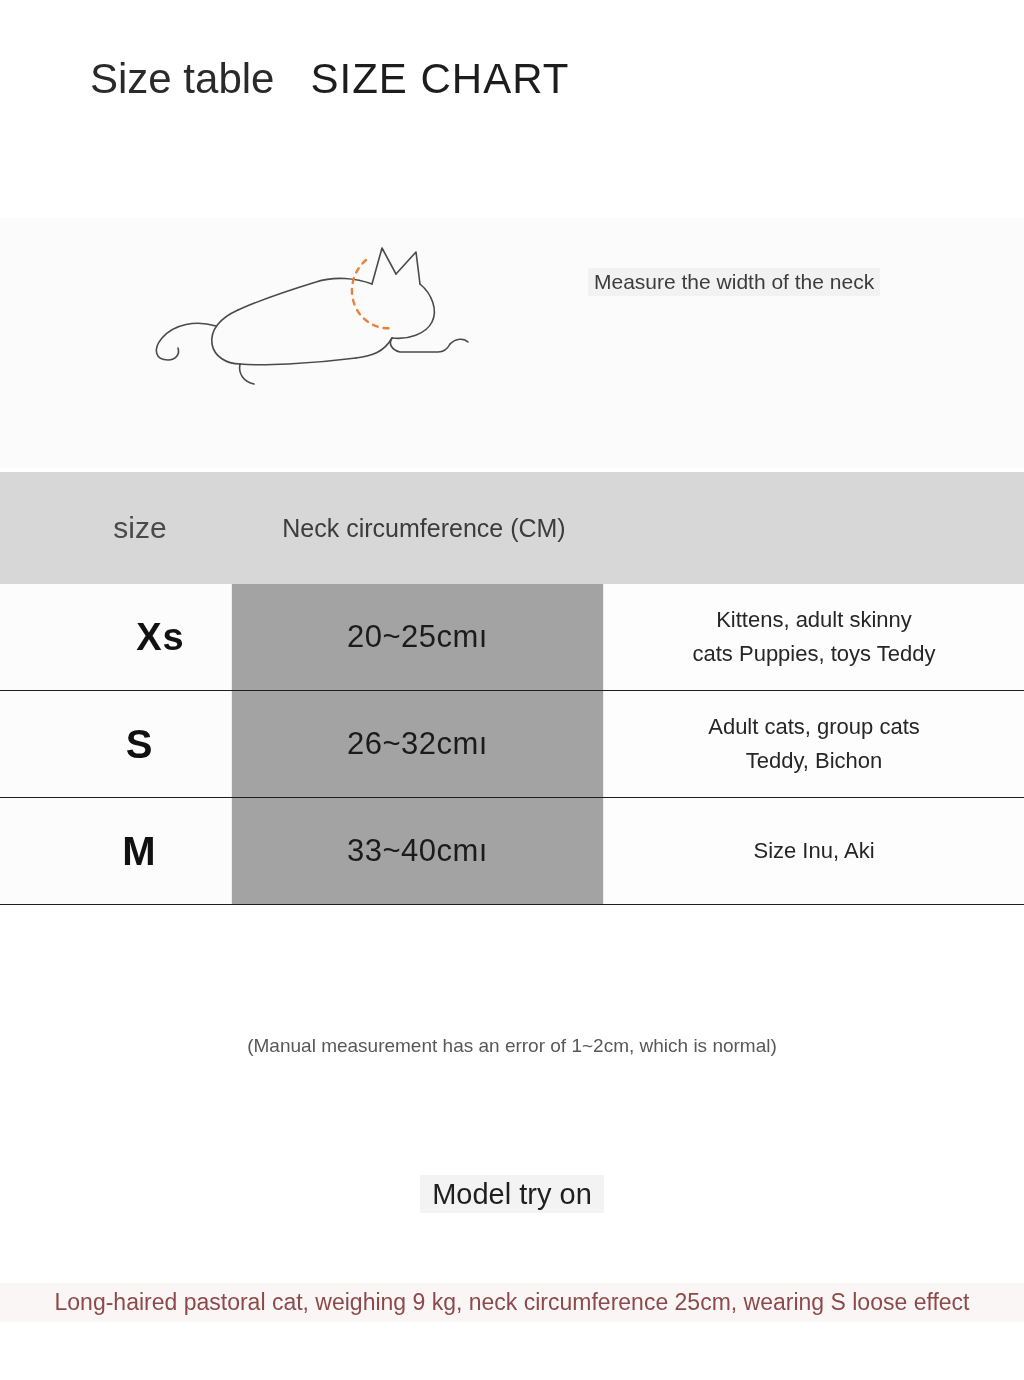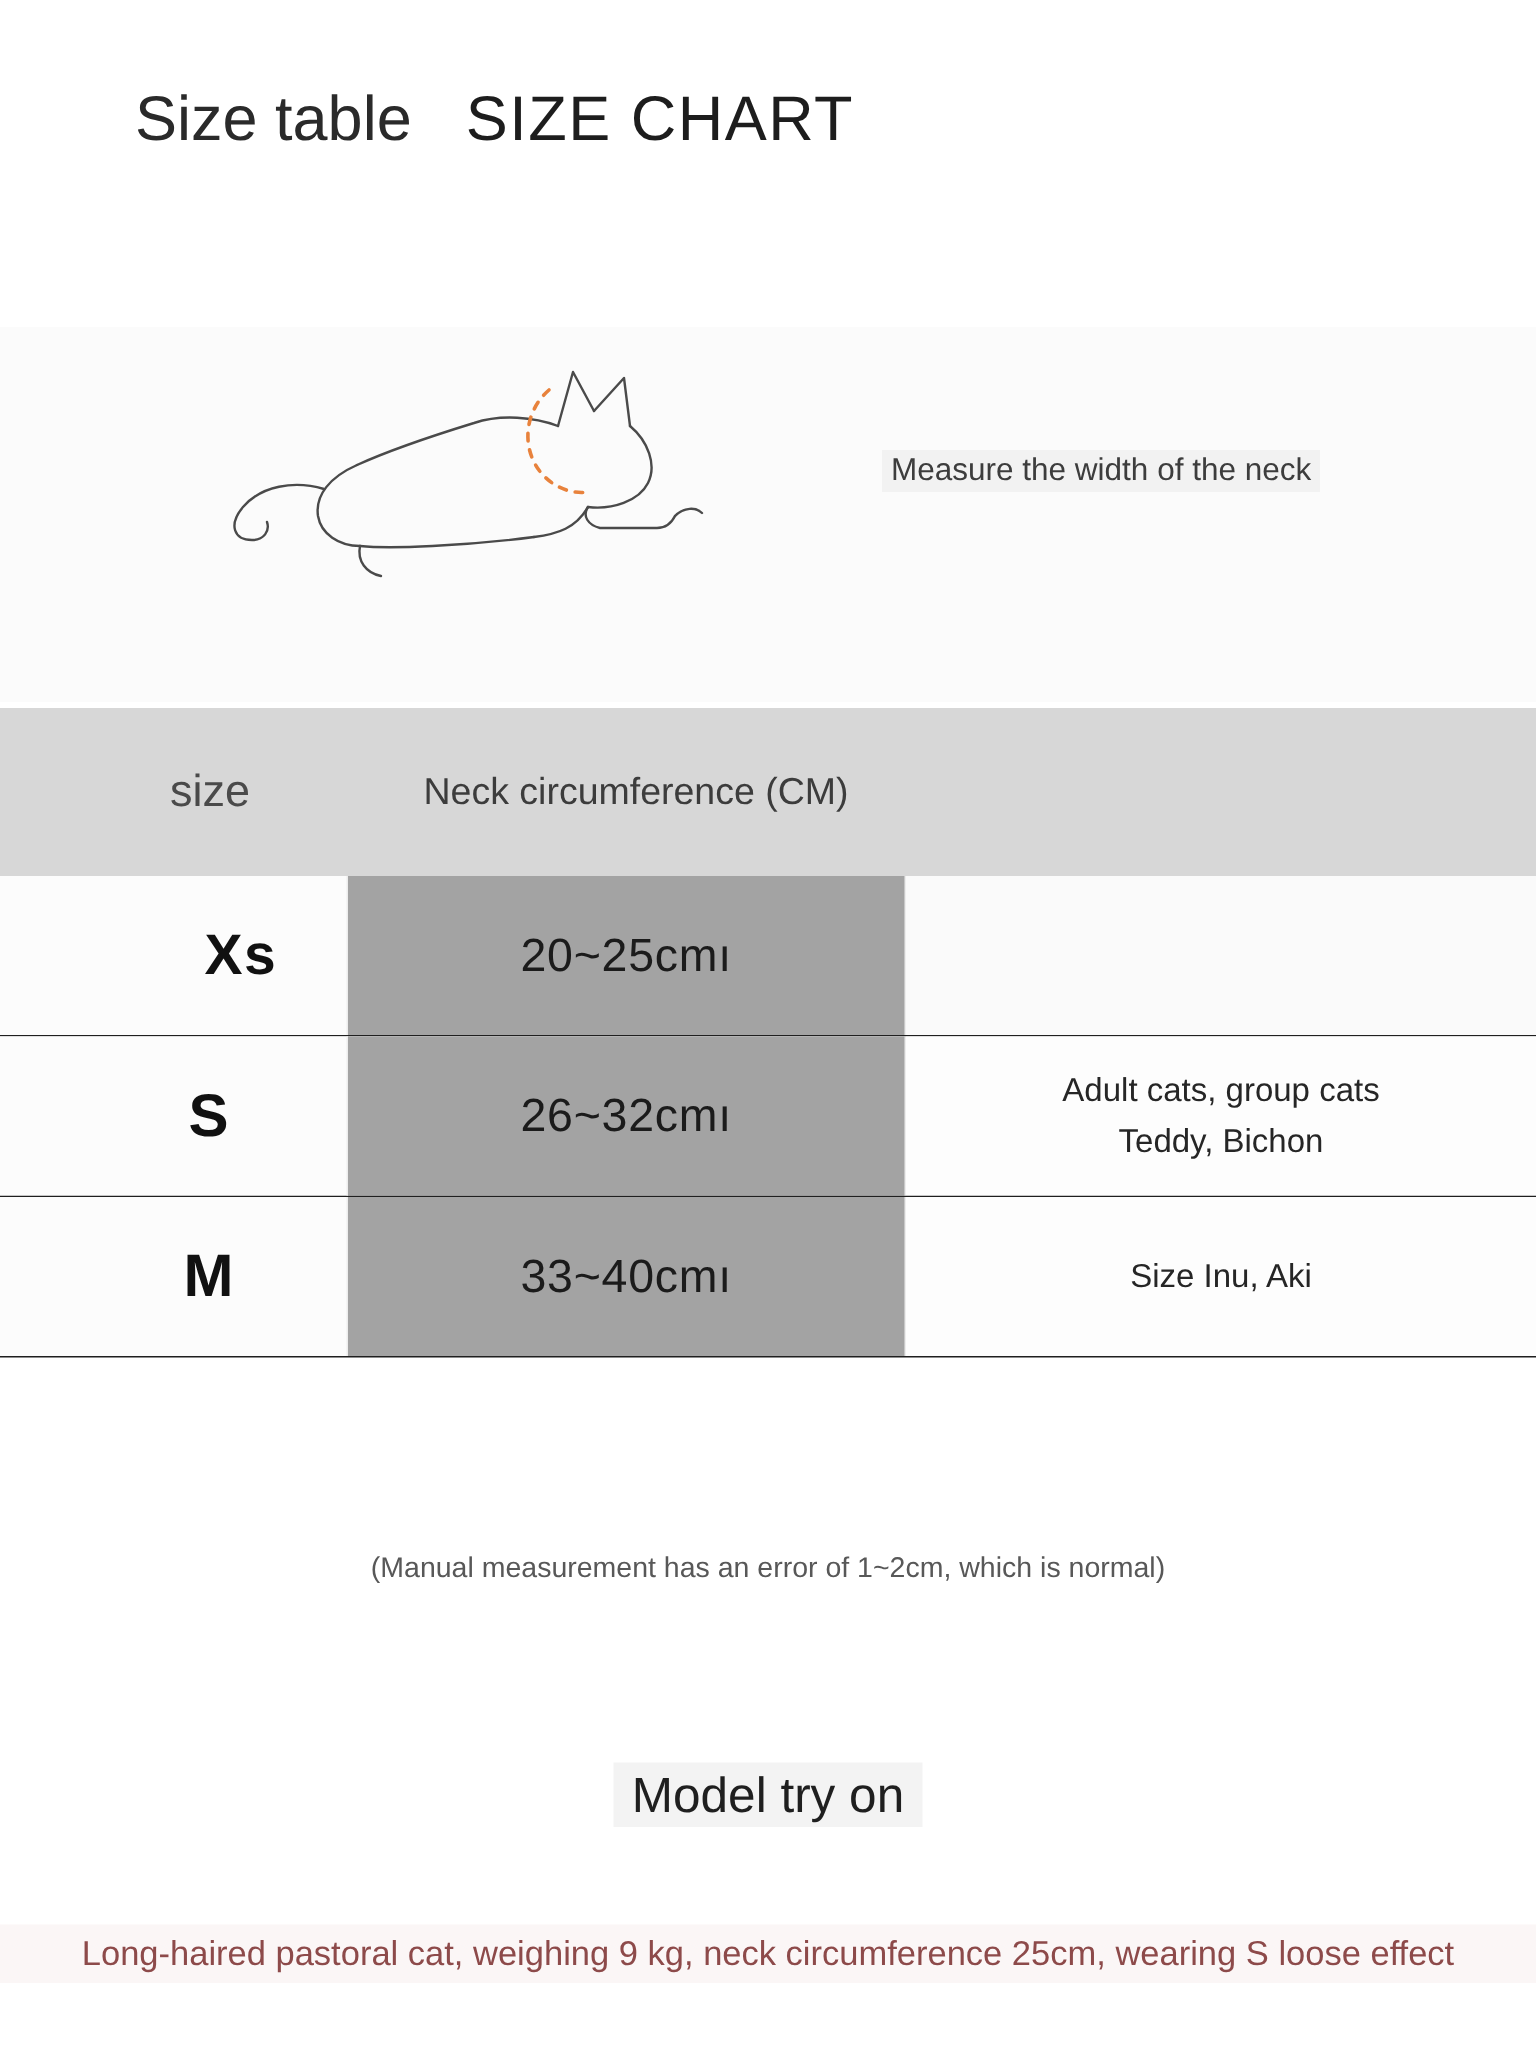--- a/index.html
+++ b/index.html
@@ -64,21 +64,21 @@
     inset: 0;
   }
   .cat-svg {
     position: absolute;
     left: 120px;
     top: 8px;
   }
   .measure-note {
     position: absolute;
     left: 588px;
-    top: 82px;
+    top: 50px;
     font-size: 21px;
     color: #3d3d3d;
     background: #f2f2f2;
     padding: 2px 6px;
     white-space: nowrap;
   }
 
   
   .table {
     position: absolute;
@@ -180,21 +180,21 @@
 
   
   .model-title {
     position: absolute;
     top: 1178px;
     left: 0;
     width: 1024px;
     text-align: center;
   }
   .model-title span {
-    font-size: 33px;
+    font-size: 29px;
     color: #1f1f1f;
     background: #f3f3f3;
     padding: 3px 12px;
   }
 
   .model-desc {
     position: absolute;
     top: 1283px;
     left: 0;
     width: 1024px;
@@ -266,20 +266,24 @@
       <div class="c3"></div>
     </div>
 
     <div class="t-row t-body-row">
       <div class="c1">
         <span class="size-label xs">Xs</span>
       </div>
       <div class="c2">
         <span class="neck-val">20~25cmı</span>
       </div>
+      <div class="c3">
+        <span class="desc-line">Kittens, adult skinny</span>
+        <span class="desc-line">cats Puppies, toys Teddy</span>
+      </div>
     </div>
 
     <div class="t-row t-body-row">
       <div class="c1">
         <span class="size-label">S</span>
       </div>
       <div class="c2">
         <span class="neck-val">26~32cmı</span>
       </div>
       <div class="c3">

